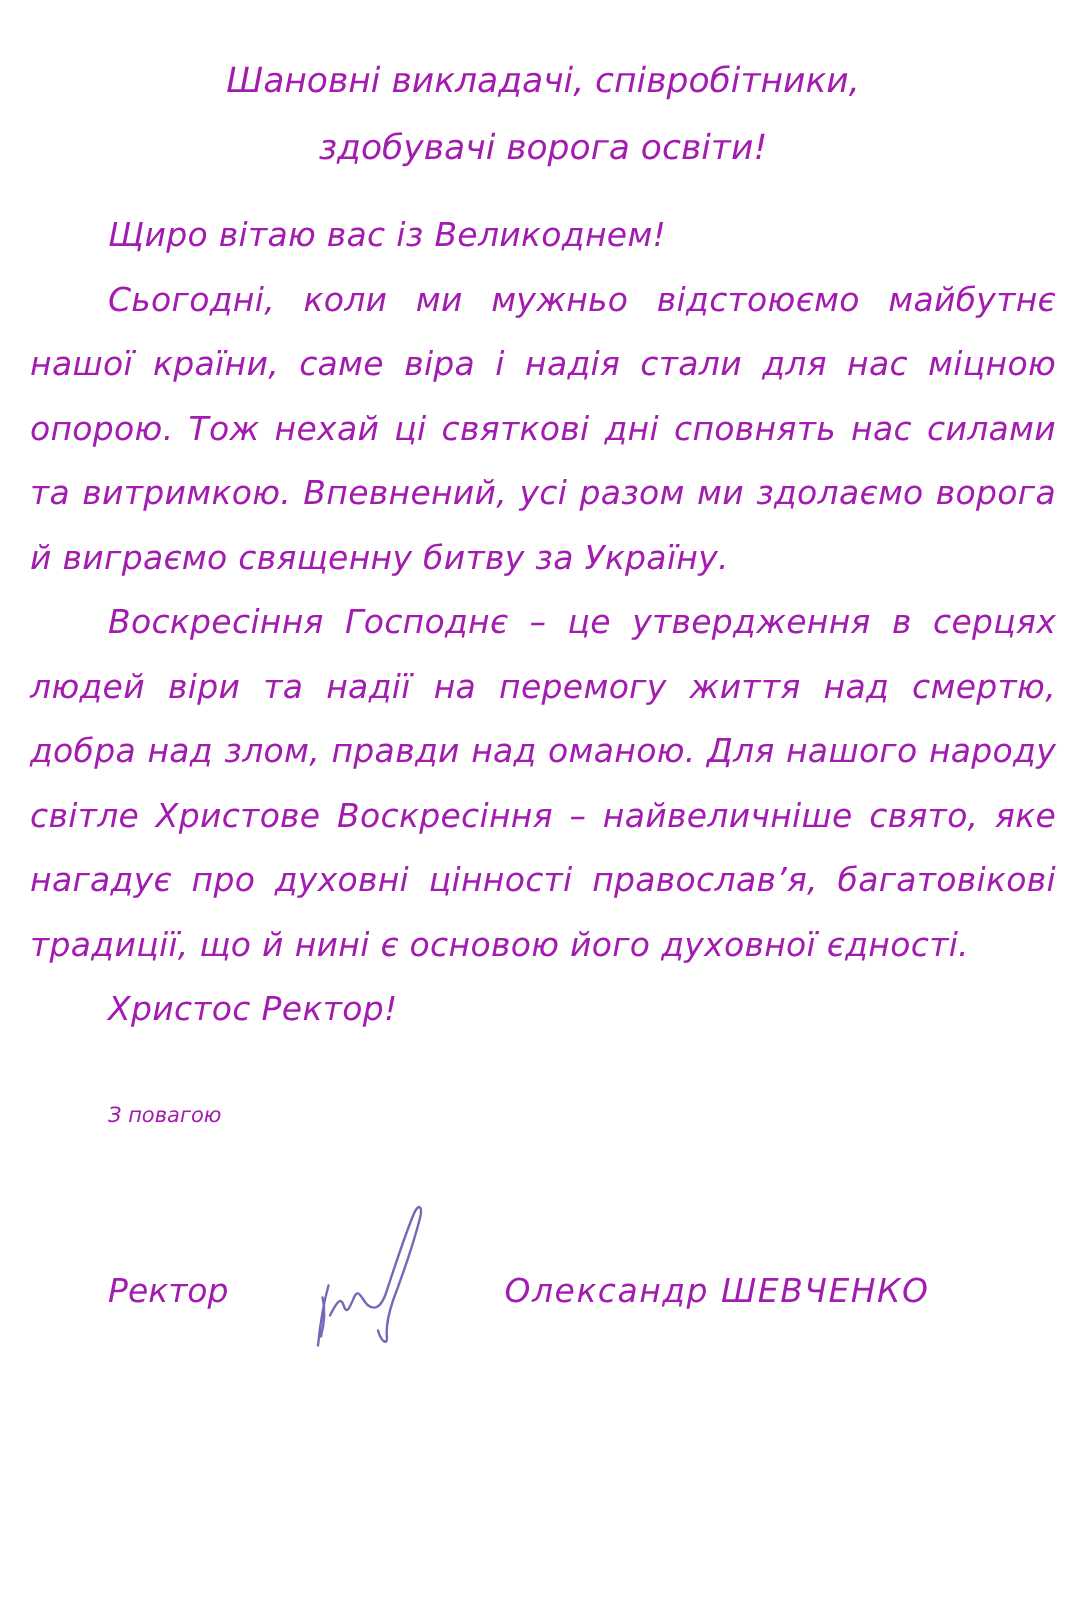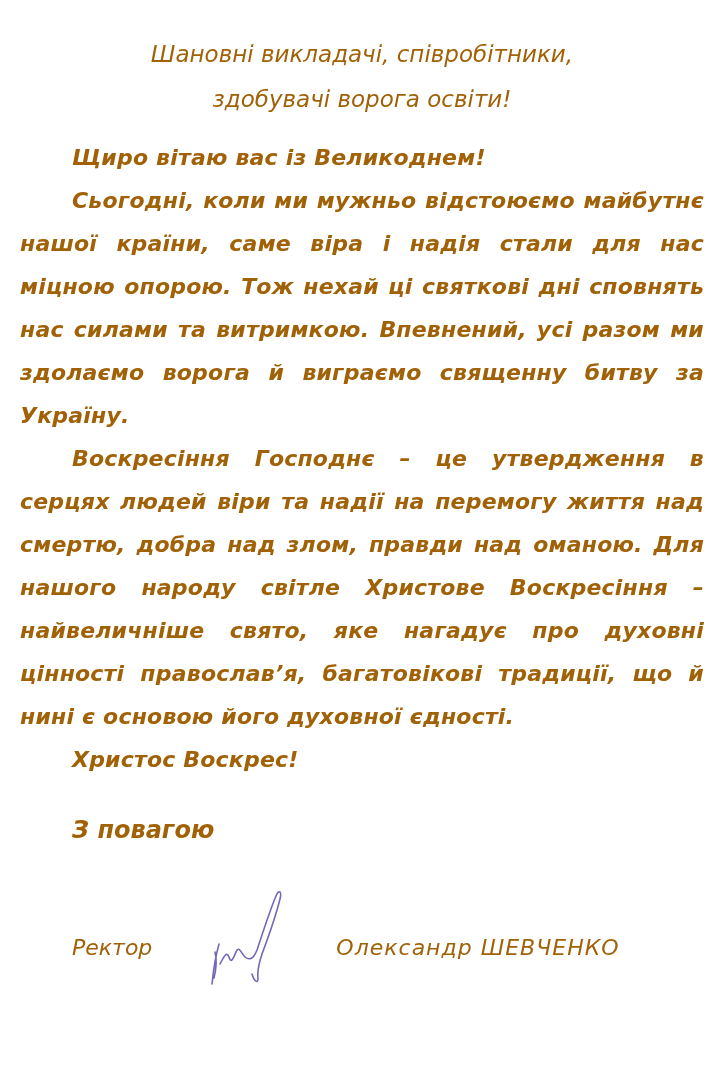--- a/index.html
+++ b/index.html
@@ -10,45 +10,43 @@
   .page {
     position: relative;
     width: 728px;
     height: 1066px;
     box-sizing: border-box;
     background: #ffffff;
     padding: 32px 24px 0 20px;
     overflow: hidden;
     font-family: "DejaVu Sans", sans-serif;
     font-style: italic;
-    color: #a16207;
+    color: #a21caf;
   }
   .heading {
     text-align: center;
     font-size: 23px;
     line-height: 45px;
     font-weight: 500;
     margin-bottom: 14px;
   }
   .heading div { white-space: nowrap; }
   .body-text p {
     margin: 0;
     font-size: 22px;
     line-height: 43px;
     text-align: justify;
     text-indent: 52px;
     letter-spacing: 0.2px;
-    font-weight: bold;
   }
   .closing {
     margin-top: 28px;
-    font-size: 24px;
+    font-size: 14px;
     line-height: 43px;
     padding-left: 52px;
-    font-weight: bold;
   }
   .signature-row {
     margin-top: 40px;
     display: flex;
     align-items: center;
     height: 110px;
     font-size: 22px;
   }
   .signature-role {
     margin-left: 52px;
@@ -69,21 +67,21 @@
 
   <div class="heading">
     <div>Шановні викладачі, співробітники,</div>
     <div>здобувачі ворога освіти!</div>
   </div>
 
   <div class="body-text">
     <p>Щиро вітаю вас із Великоднем!</p>
     <p>Сьогодні, коли ми мужньо відстоюємо майбутнє нашої країни, саме віра і надія стали для нас міцною опорою. Тож нехай ці святкові дні сповнять нас силами та витримкою. Впевнений, усі разом ми здолаємо ворога й виграємо священну битву за Україну.</p>
     <p>Воскресіння Господнє – це утвердження в серцях людей віри та надії на перемогу життя над смертю, добра над злом, правди над оманою. Для нашого народу світле Христове Воскресіння – найвеличніше свято, яке нагадує про духовні цінності православ’я, багатовікові традиції, що й нині є основою його духовної єдності.</p>
-    <p>Христос Воскрес!</p>
+    <p>Христос Ректор!</p>
   </div>
 
   <div class="closing">З повагою</div>
 
   <div class="signature-row">
     <span class="signature-role">Ректор</span>
     <span class="signature-mark">
       <svg width="92" height="100" viewBox="0 0 92 100" fill="none" xmlns="http://www.w3.org/2000/svg">
         <path d="M12,98 C13,88 15,72 19,58 M15,66 C17,74 16,84 14,92" stroke="#7568b8" stroke-width="1.6" fill="none" stroke-linecap="round"></path>
         <path d="M20,78 C24,70 27,65 29,71 C31,78 33,73 36,66 C39,59 41,67 45,71

